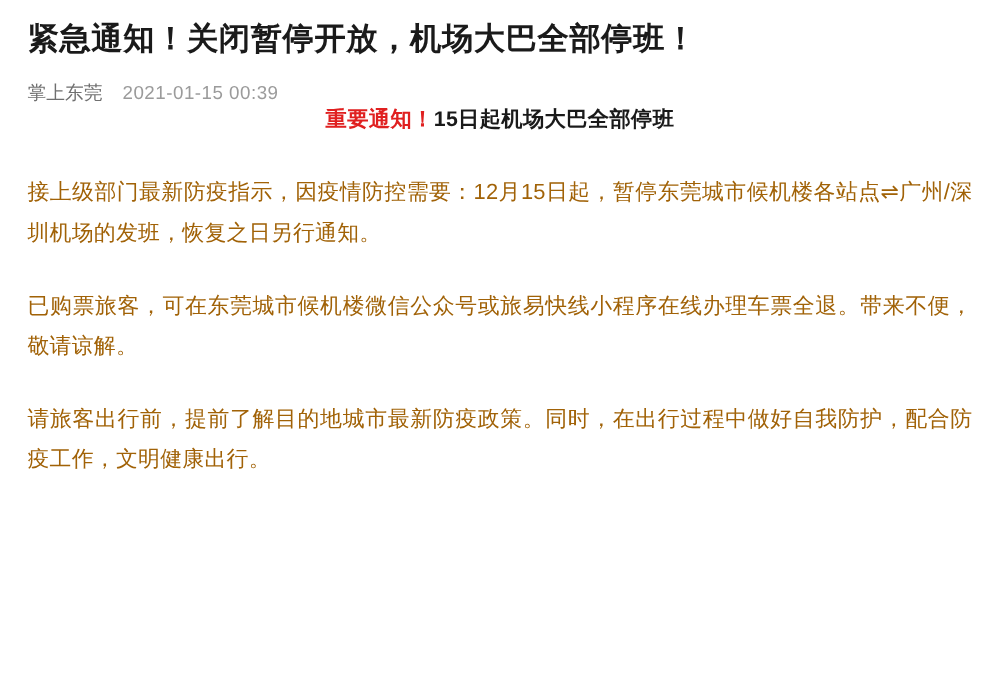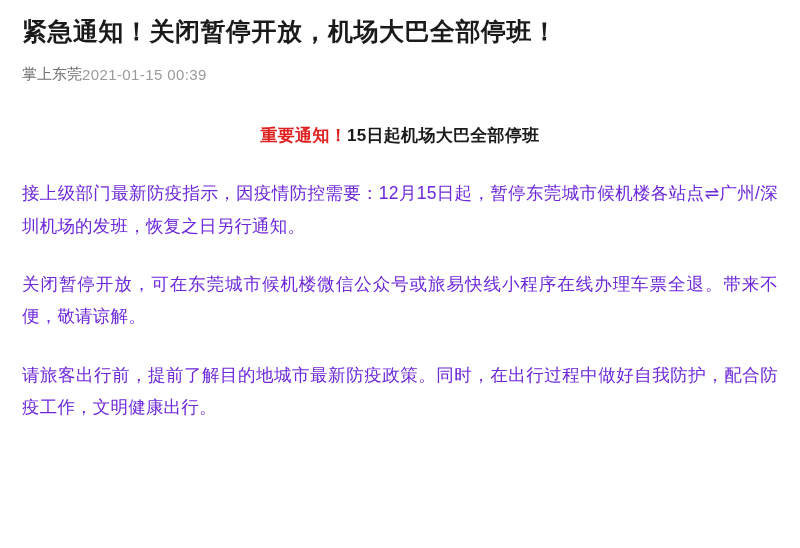--- a/index.html
+++ b/index.html
@@ -26,48 +26,48 @@
     font-weight: bold;
     color: #1a1a1a;
     letter-spacing: 0.5px;
     line-height: 1.25;
     margin: 16px 0 16px 0;
     padding: 0;
   }
   .meta-row {
     display: flex;
     align-items: center;
+    gap: 16px;
     margin-top: 18px;
     font-size: 15px;
     color: #8c8c8c;
   }
   .meta-source {
     color: #6f6f6f;
   }
   .meta-date {
     color: #9b9b9b;
     letter-spacing: 0.4px;
   }
   .notice-heading {
     text-align: center;
     font-size: 17px;
     font-weight: bold;
-    margin-top: 40px;
     letter-spacing: 0.3px;
   }
   .notice-heading .red {
     color: #e02020;
   }
   .notice-heading .dark {
     color: #1a1a1a;
   }
   .body-para {
     font-size: 17.5px;
     line-height: 1.85;
-    color: #6d28d9;
+    color: #a16207;
     margin: 26px 0 0 0;
     letter-spacing: 0.2px;
     text-align: justify;
   }
   .body-para:first-of-type {
     margin-top: 30px;
   }
 </style>
 </head>
 <body>
@@ -80,18 +80,18 @@
     <span class="meta-source">掌上东莞</span>
     <span class="meta-date">2021-01-15 00:39</span>
   </div>
 
   <div class="notice-heading">
     <span class="red">重要通知！</span><span class="dark">15日起机场大巴全部停班</span>
   </div>
 
   <p class="body-para">接上级部门最新防疫指示，因疫情防控需要：12月15日起，暂停东莞城市候机楼各站点⇌广州/深圳机场的发班，恢复之日另行通知。</p>
 
-  <p class="body-para">关闭暂停开放，可在东莞城市候机楼微信公众号或旅易快线小程序在线办理车票全退。带来不便，敬请谅解。</p>
+  <p class="body-para">已购票旅客，可在东莞城市候机楼微信公众号或旅易快线小程序在线办理车票全退。带来不便，敬请谅解。</p>
 
 
   <p class="body-para">请旅客出行前，提前了解目的地城市最新防疫政策。同时，在出行过程中做好自我防护，配合防疫工作，文明健康出行。</p>
 
 </div>
 
 </body></html>

